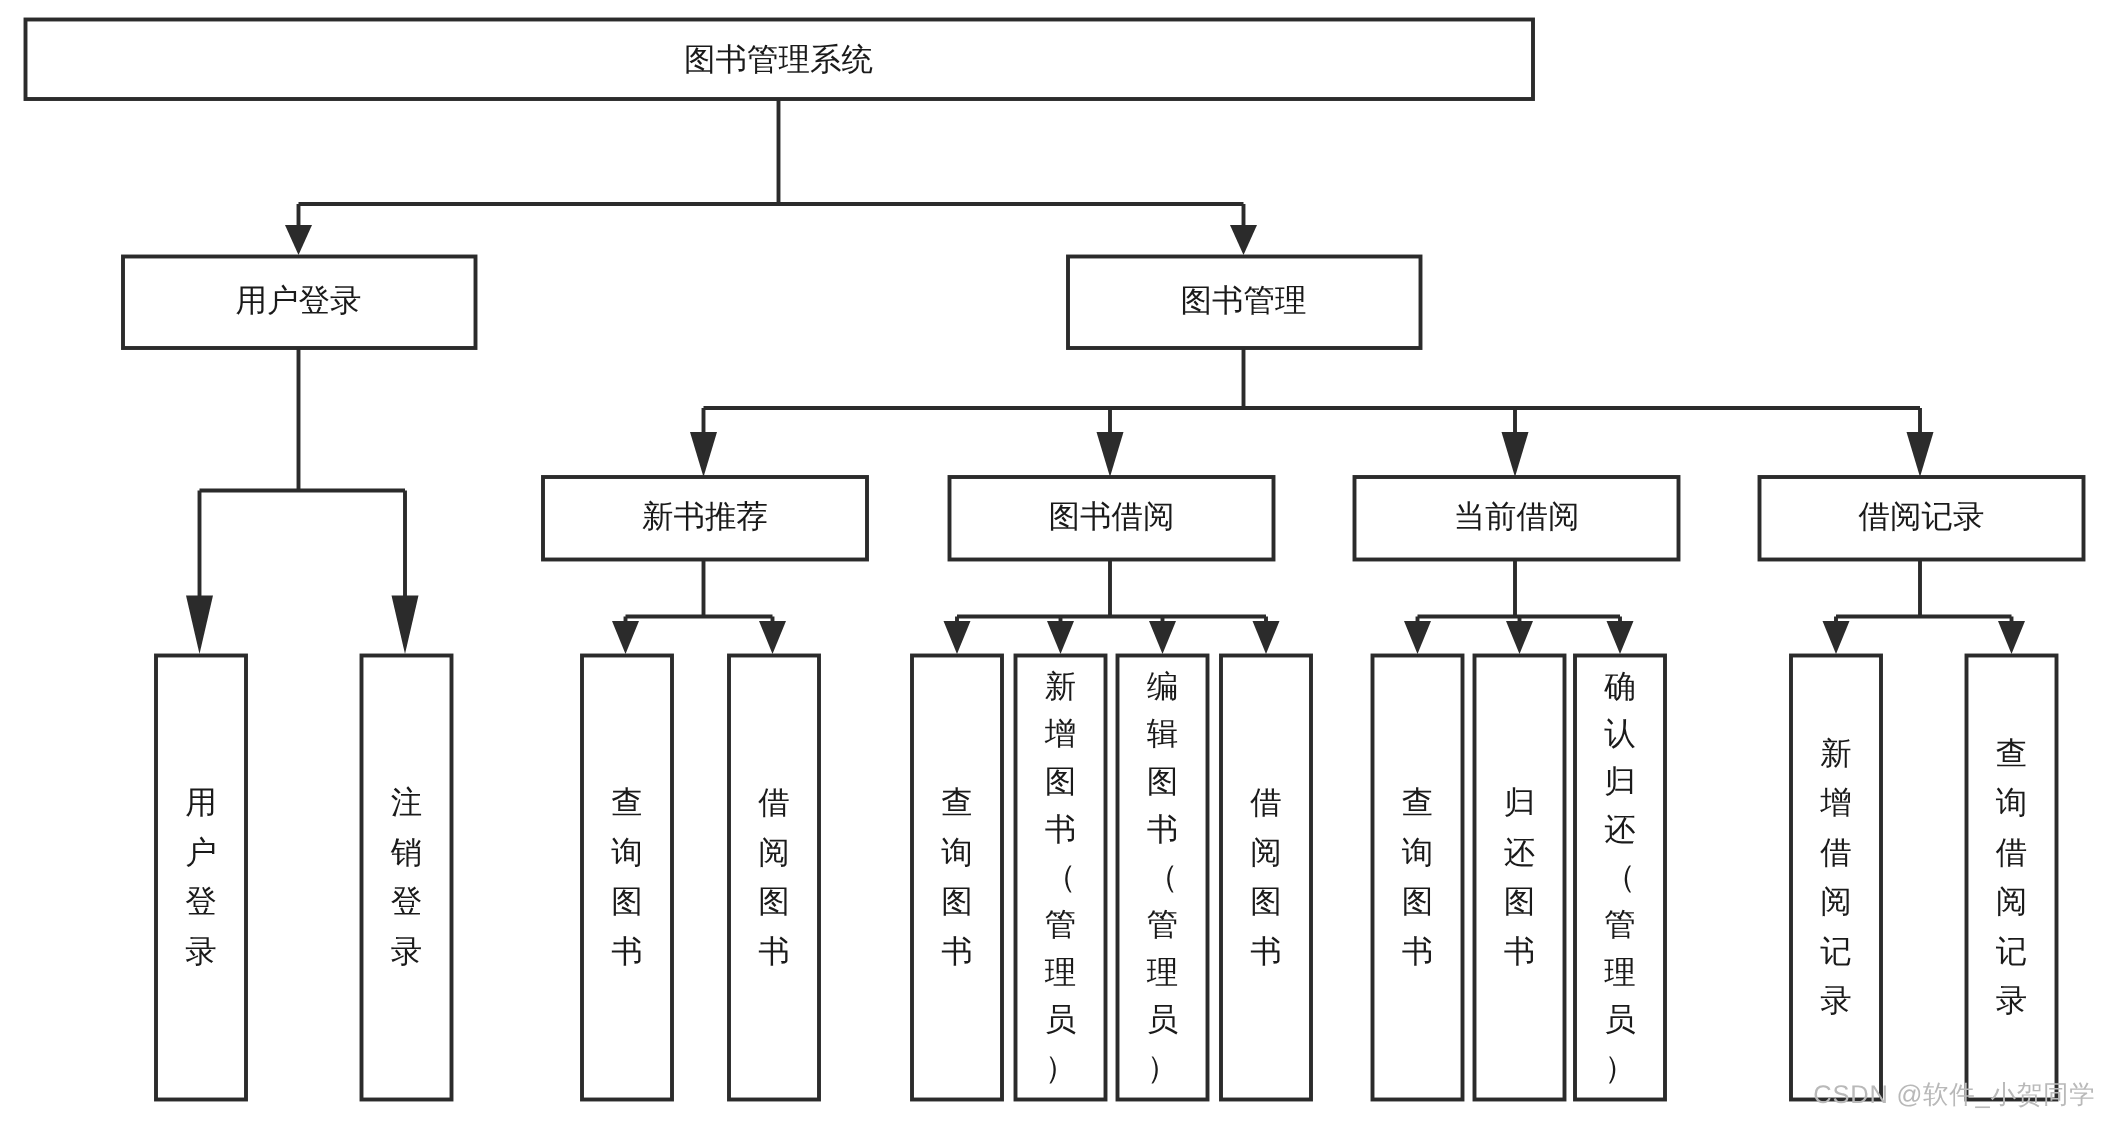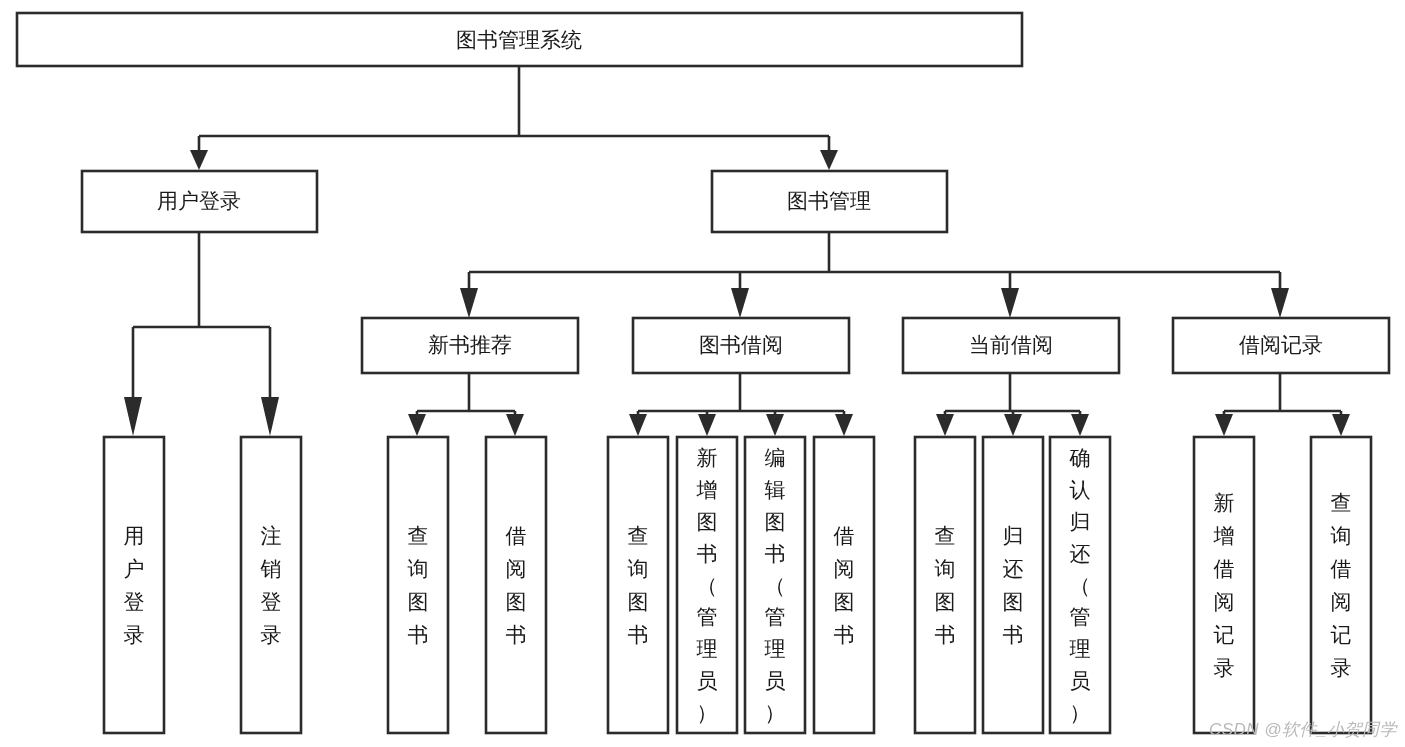--- a/index.html
+++ b/index.html
@@ -57,21 +57,20 @@
   .watermark {
     position: absolute;
     right: 8px;
     bottom: 6px;
     font-family: "Liberation Sans", "DejaVu Sans", sans-serif;
     font-size: 17px;
     color: #b9b9b9;
     letter-spacing: 0.5px;
     white-space: nowrap;
     user-select: none;
-    font-style: italic;
   }
 </style>
 </head>
 <body>
 
 <div id="diagram-root">
 
   <svg class="diagram" viewBox="0 0 1405 747" xmlns="http://www.w3.org/2000/svg">
 
     <defs>

